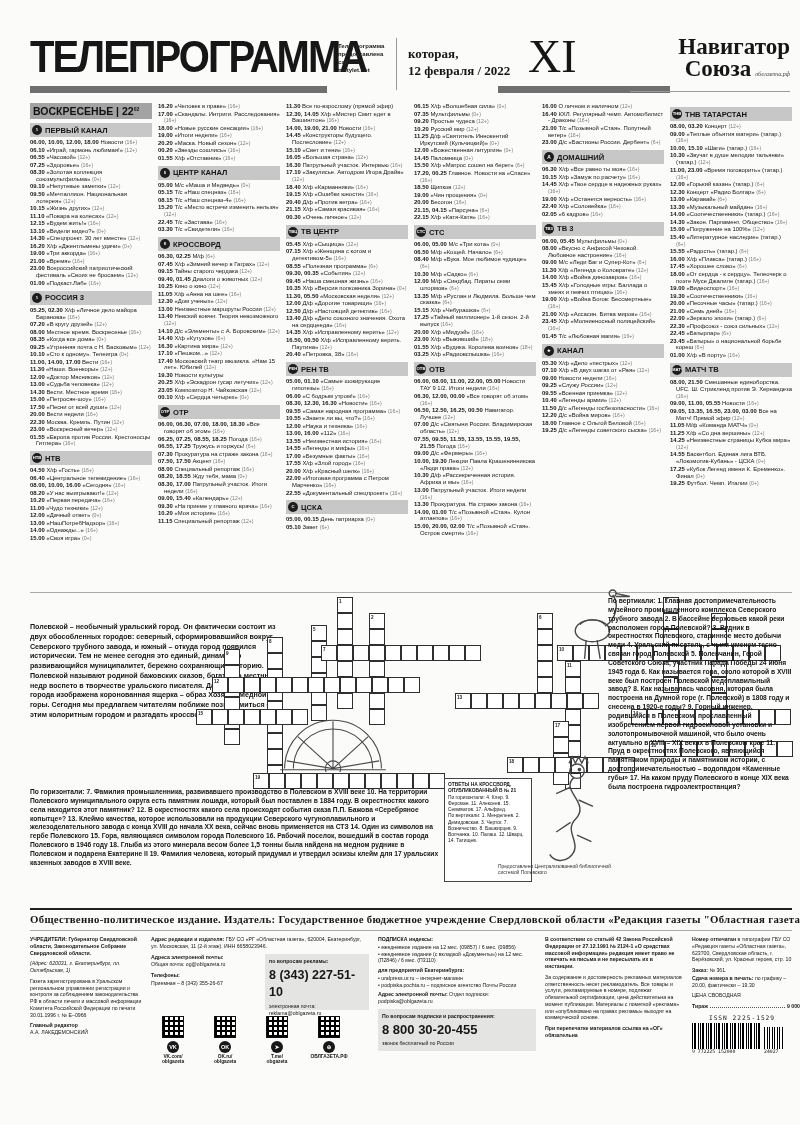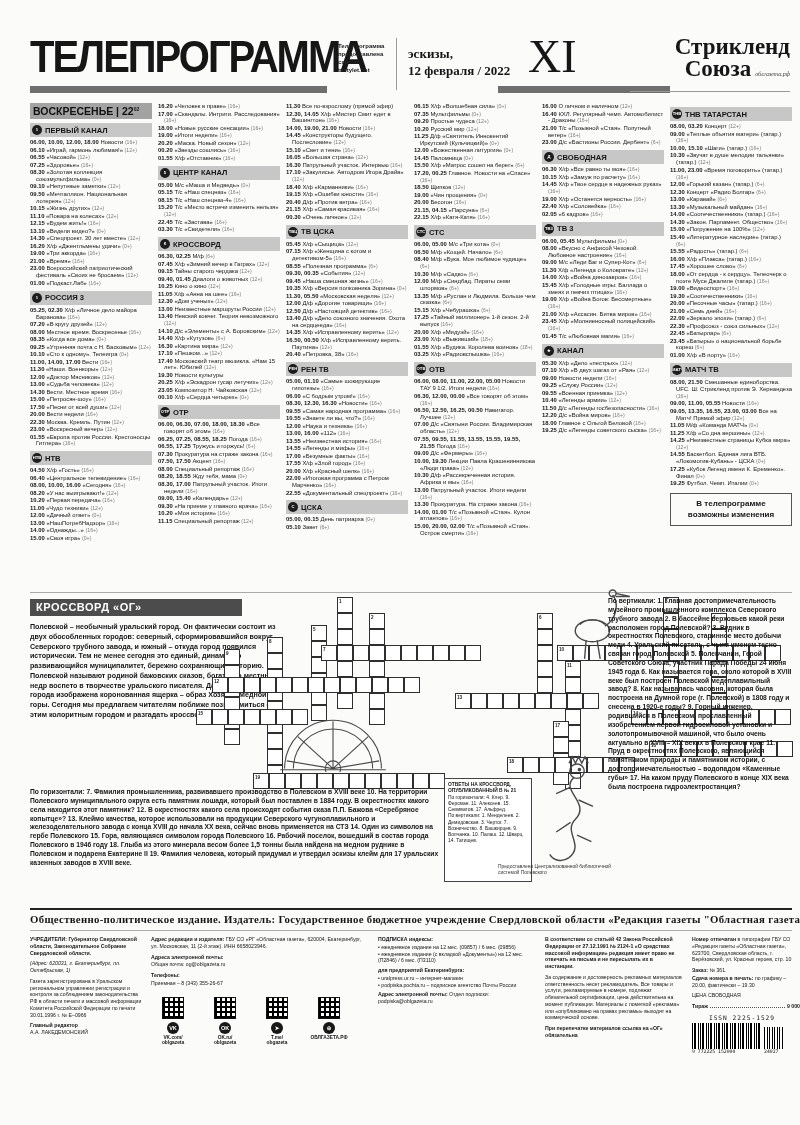--- a/index.html
+++ b/index.html
@@ -89,27 +89,27 @@
     <div class="mast">ТЕЛЕПРОГРАММА</div>
     <div class="mastbar"></div>
     <div class="provider">
         <div>Телепрограмма</div>
         <div>предоставлена</div>
         <div>сайтом</div>
         <div>tvstylet.net</div>
       </div>
     <div class="vrule"></div>
     <div class="dateblk">
-      <div>эскизы,</div>
+      <div>которая,</div>
       <div>12 февраля / 2022</div>
     </div>
     <div class="roman">XI</div>
     <div class="romanbar"></div>
     <div class="brand">
-      <div class="b1">Стрикленд</div>
+      <div class="b1">Навигатор</div>
       <div class="b2"><span>Союза</span><span class="site">облгазета.рф</span></div>
     </div>
     <div class="brandrule"></div>
   </div>
 
   <div class="tv">
       <div class="tv-col">
         <div class="daybar">ВОСКРЕСЕНЬЕ | 22<sup>02</sup></div>
         <div class="chh">
           <span class="logo">1</span>
@@ -234,21 +234,21 @@
         <div class="it"><b>16.05</b> «Большая страна» <span class="rt">(12+)</span></div>
         <div class="it"><b>16.30</b> Патрульный участок. Интервью <span class="rt">(16+)</span></div>
         <div class="it"><b>17.10</b> «Закулисье. Автодром Игора Драйв» <span class="rt">(12+)</span></div>
         <div class="it"><b>18.40</b> Х/ф «Карманники» <span class="rt">(16+)</span></div>
         <div class="it"><b>19.15</b> Х/ф «Ошибки юности» <span class="rt">(16+)</span></div>
         <div class="it"><b>20.40</b> Д/ф «Против ветра» <span class="rt">(16+)</span></div>
         <div class="it"><b>21.15</b> Х/ф «Самая красивая» <span class="rt">(16+)</span></div>
         <div class="it"><b>00.30</b> «Очень личное» <span class="rt">(12+)</span></div>
         <div class="chh">
           <span class="logo">ТВЦ</span>
-          <span class="nm">ТВ ЦСКА</span>
+          <span class="nm">ТВ ЦЕНТР</span>
         </div>
         <div class="it"><b>05.45</b> Х/ф «Сыщица» <span class="rt">(12+)</span></div>
         <div class="it"><b>07.15</b> Х/ф «Женщина с котом и детективом-5» <span class="rt">(16+)</span></div>
         <div class="it"><b>08.55</b> «Полезная программа» <span class="rt">(6+)</span></div>
         <div class="it"><b>09.30, 00.35</b> «События» <span class="rt">(12+)</span></div>
         <div class="it"><b>09.45</b> «Наша смешная жизнь» <span class="rt">(16+)</span></div>
         <div class="it"><b>10.35</b> Х/ф «Версия полковника Зорина» <span class="rt">(0+)</span></div>
         <div class="it"><b>11.30, 05.50</b> «Московская неделя» <span class="rt">(12+)</span></div>
         <div class="it"><b>12.00</b> Д/ф «Дорогие товарищи» <span class="rt">(16+)</span></div>
         <div class="it"><b>12.50</b> Д/ф «Настоящий детектив» <span class="rt">(16+)</span></div>
@@ -329,21 +329,21 @@
         <div class="it"><b>14.00, 01.00</b> Т/с «Позывной «Стая». Кулон атлантов» <span class="rt">(16+)</span></div>
         <div class="it"><b>15.00, 20.00, 02.00</b> Т/с «Позывной «Стая». Остров смерти» <span class="rt">(16+)</span></div>
       </div>
       <div class="tv-col">
         <div class="it"><b>16.00</b> О личном и наличном <span class="rt">(12+)</span></div>
         <div class="it"><b>16.40</b> КХЛ. Регулярный чемп. Автомобилист - Драконы <span class="rt">(16+)</span></div>
         <div class="it"><b>21.00</b> Т/с «Позывной «Стая». Попутный ветер» <span class="rt">(16+)</span></div>
         <div class="it"><b>23.00</b> Д/с «Бастионы России. Дербент» <span class="rt">(6+)</span></div>
         <div class="chh">
           <span class="logo">Д</span>
-          <span class="nm">СВОБОДНАЯ</span>
+          <span class="nm">ДОМАШНИЙ</span>
         </div>
         <div class="it"><b>06.30</b> Х/ф «Все равно ты моя» <span class="rt">(16+)</span></div>
         <div class="it"><b>10.15</b> Х/ф «Замуж по расчету» <span class="rt">(16+)</span></div>
         <div class="it"><b>14.45</b> Х/ф «Твое сердце в надежных руках» <span class="rt">(16+)</span></div>
         <div class="it"><b>19.00</b> Х/ф «Останется верность» <span class="rt">(16+)</span></div>
         <div class="it"><b>22.40</b> Х/ф «Соловейка» <span class="rt">(16+)</span></div>
         <div class="it"><b>02.05</b> «6 кадров» <span class="rt">(16+)</span></div>
         <div class="chh">
           <span class="logo">ТВ3</span>
           <span class="nm">ТВ 3</span>
@@ -410,26 +410,24 @@
         </div>
         <div class="it"><b>08.00, 21.50</b> Смешанные единоборства. UFC. Ш. Стрикленд против Э. Хернандеза <span class="rt">(16+)</span></div>
         <div class="it"><b>09.00, 11.00, 05.55</b> Новости <span class="rt">(16+)</span></div>
         <div class="it"><b>09.05, 13.35, 16.55, 23.00, 03.00</b> Все на Матч! Прямой эфир <span class="rt">(12+)</span></div>
         <div class="it"><b>11.05</b> М/ф «Команда МАТЧ» <span class="rt">(0+)</span></div>
         <div class="it"><b>11.25</b> Х/ф «Со дна вершины» <span class="rt">(12+)</span></div>
         <div class="it"><b>14.25</b> «Неизвестные страницы Кубка мира» <span class="rt">(12+)</span></div>
         <div class="it"><b>14.55</b> Баскетбол. Единая лига ВТБ. «Локомотив-Кубань» - ЦСКА <span class="rt">(0+)</span></div>
         <div class="it"><b>17.25</b> «Кубок Легенд имени К. Еременко». Финал <span class="rt">(0+)</span></div>
         <div class="it"><b>19.25</b> Футбол. Чемп. Италии <span class="rt">(0+)</span></div>
-        <div class="notebox">В телепрограмме возможны изменения</div>
       </div>
     </div>
 
   <div class="cw-rule"></div>
-  <div class="cw-bar">КРОССВОРД «ОГ»</div>
   <div class="cw-intro">Полевской – необычный уральский город. Он фактически состоит из двух обособленных городов: северный, сформировавшийся вокруг Северского трубного завода, и южный – откуда город появился исторически. Тем не менее сегодня это единый, динамично развивающийся муниципалитет, бережно сохраняющий историю. Полевской называют родиной бажовских сказов, богатство местных недр воспето в творчестве уральского писателя. Даже на гербе города изображена коронованная ящерка – образ Хозяйки Медной горы. Сегодня мы предлагаем читателям поближе познакомиться с этим колоритным городом и разгадать кроссворд о Полевском.</div>
   <div class="cw-grid">
       <div class="cell" style="left: 337px; top: 597px;">
         <span class="num">1</span>
       </div>
       <div class="cell" style="left: 337px; top: 613px;"></div>
       <div class="cell" style="left: 337px; top: 629px;"></div>
       <div class="cell" style="left: 337px; top: 645px;"></div>
       <div class="cell" style="left: 337px; top: 661px;"></div>
       <div class="cell" style="left: 337px; top: 677px;"></div>
@@ -672,20 +670,25 @@
     </div>
 
     <div class="fc fc2">
       <p><span class="b">Адрес редакции и издателя:</span> <span>ГБУ СО «РГ «Областная газета», 620004, Екатеринбург, ул. Московская, 11 (2-й этаж). ИНН 6658023946.</span></p>
       <div class="fc2-top">
         <div class="fc2-left">
           <p class="b" style="margin-bottom:1px">Адреса электронной почты:</p>
           <p>Общая почта: og@oblgazeta.ru</p>
           <p class="b" style="margin-bottom:1px">Телефоны:</p>
           <p>Приемная – 8 (343) 355-26-67</p>
+        </div>
+        <div class="adbox">
+          <div class="b">по вопросам рекламы:</div>
+          <div class="ph">8 (343) 227-51-10</div>
+          <div>электронная почта: reklama@oblgazeta.ru</div>
         </div>
       </div>
       <div class="socrow">
           <div class="soc">
             <div class="qr"></div>
             <div class="scirc">VK</div>
             <div class="soclabel">VK.com/</div>
             <div class="soclabel">oblgazeta</div>
           </div>
           <div class="soc">
@@ -714,20 +717,25 @@
       <div>
           <div>• ежедневное издание на 12 мес. (09857) / 6 мес. (09856)</div>
           <div>• ежедневное издание (с вкладкой «Документы») на 12 мес. (П2846) / 6 мес. (П3110)</div>
         </div>
       <p class="b" style="margin:3px 0 1px 0">для предприятий Екатеринбурга:</p>
       <div>
           <div>• uralpress.ur.ru – интернет-магазин</div>
           <div>• podpiska.pochta.ru – подписное агентство Почты России</div>
         </div>
       <p style="margin-top:3px"><span class="b">Адрес электронной почты:</span> <span>Отдел подписки: podpiska@oblgazeta.ru</span></p>
+      <div class="subbox">
+        <div class="b">По вопросам подписки и распространения:</div>
+        <div class="ph">8 800 30-20-455</div>
+        <div>звонок бесплатный по России</div>
+      </div>
     </div>
 
     <div class="fc fc4">
       <p class="b">В соответствии со статьёй 42 Закона Российской Федерации от 27.12.1991 № 2124-1 «О средствах массовой информации» редакция имеет право не отвечать на письма и не пересылать их в инстанции.</p>
       <p>За содержание и достоверность рекламных материалов ответственность несет рекламодатель. Все товары и услуги, рекламируемые в номере, подлежат обязательной сертификации, цена действительна на момент публикации. Материалы с пометкой «реклама» или «опубликовано на правах рекламы» выходят на коммерческой основе.</p>
       <p class="b">При перепечатке материалов ссылка на «ОГ» обязательна</p>
     </div>
 
     <div class="fc fc5">
       <p><span class="b">Номер отпечатан</span> <span>в типографии ГБУ СО «Редакция газеты «Областная газета», 623700, Свердловская область, г. Берёзовский, ул. Красных героев, стр. 10</span></p>

